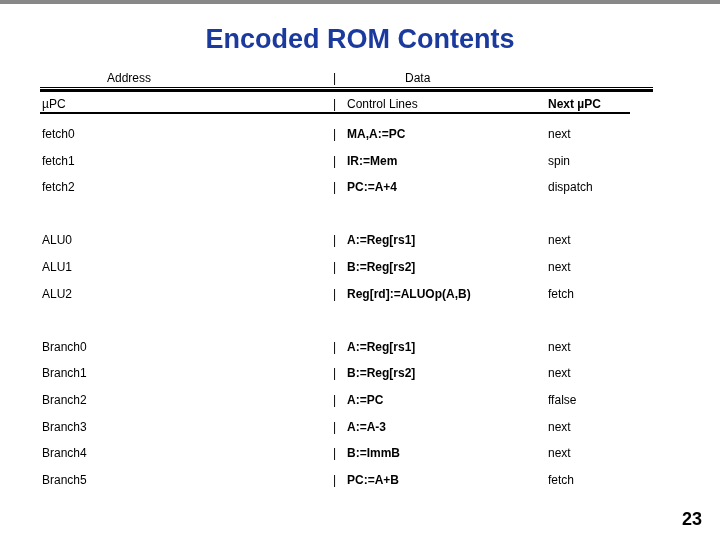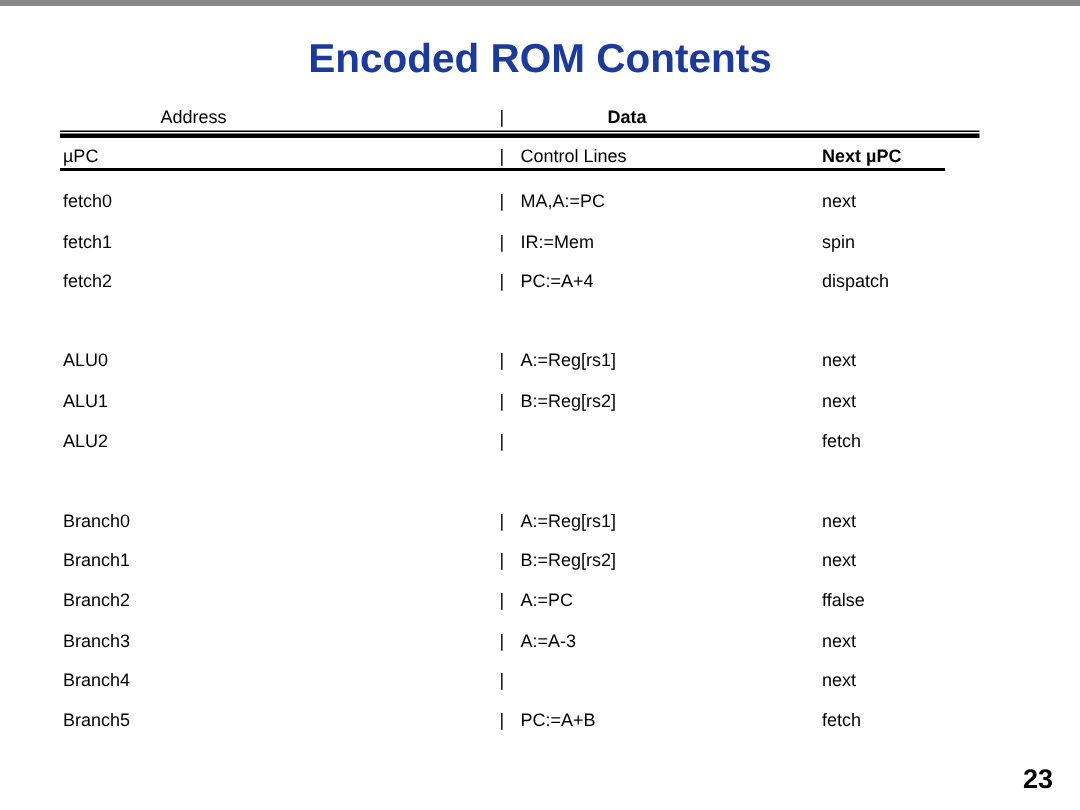--- a/index.html
+++ b/index.html
@@ -32,21 +32,21 @@
     font-size: 12px;
   }
   .hrow1 {
     position: relative;
     height: 17px;
     line-height: 17px;
     border-bottom: 1.5px solid #000;
   }
   .hrow1 .h-address { position: absolute; left: 67px; top: 0; }
   .hrow1 .pipe      { position: absolute; left: 293px; top: 0; }
-  .hrow1 .h-data    { position: absolute; left: 365px; top: 0; font-weight: bold; }
+  .hrow1 .h-data    { position: absolute; left: 365px; top: 0; }
   .thick-rule {
     height: 3px;
     background: #000;
     margin-top: 1px;
   }
   .hrow2 {
     position: relative;
     height: 20px;
     line-height: 20px;
     margin-top: 2px;
@@ -62,21 +62,21 @@
   .hrow2 .c2   { position: absolute; left: 307px; top: 0; }
   .hrow2 .c3   { position: absolute; left: 508px; top: 0; font-weight: bold; }
   .tbody { margin-top: 7px; }
   .row {
     position: relative;
     height: 26.6px;
     line-height: 26.6px;
   }
   .row .c1   { position: absolute; left: 2px;   top: 0; text-align: center; }
   .row .pipe { position: absolute; left: 293px; top: 0; }
-  .row .c2   { position: absolute; left: 307px; top: 0; }
+  .row .c2   { position: absolute; left: 307px; top: 0; font-weight: bold; }
   .row .c3   { position: absolute; left: 508px; top: 0; }
   .group + .group { margin-top: 26.6px; }
   .page-number {
     position: absolute;
     right: 18px;
     bottom: 14px;
     font-size: 18px;
     font-weight: 700;
   }
 </style>
@@ -135,20 +135,21 @@
           </div>
           <div class="row">
             <span class="c1">ALU1</span>
             <span class="pipe">|</span>
             <span class="c2">B:=Reg[rs2]</span>
             <span class="c3">next</span>
           </div>
           <div class="row">
             <span class="c1">ALU2</span>
             <span class="pipe">|</span>
+            <span class="c2">Reg[rd]:=ALUOp(A,B)</span>
             <span class="c3">fetch</span>
           </div>
         </div>
         <div class="group">
           <div class="row">
             <span class="c1">Branch0</span>
             <span class="pipe">|</span>
             <span class="c2">A:=Reg[rs1]</span>
             <span class="c3">next</span>
           </div>
@@ -166,20 +167,21 @@
           </div>
           <div class="row">
             <span class="c1">Branch3</span>
             <span class="pipe">|</span>
             <span class="c2">A:=A-3</span>
             <span class="c3">next</span>
           </div>
           <div class="row">
             <span class="c1">Branch4</span>
             <span class="pipe">|</span>
+            <span class="c2">B:=ImmB</span>
             <span class="c3">next</span>
           </div>
           <div class="row">
             <span class="c1">Branch5</span>
             <span class="pipe">|</span>
             <span class="c2">PC:=A+B</span>
             <span class="c3">fetch</span>
           </div>
         </div>
       </div>

